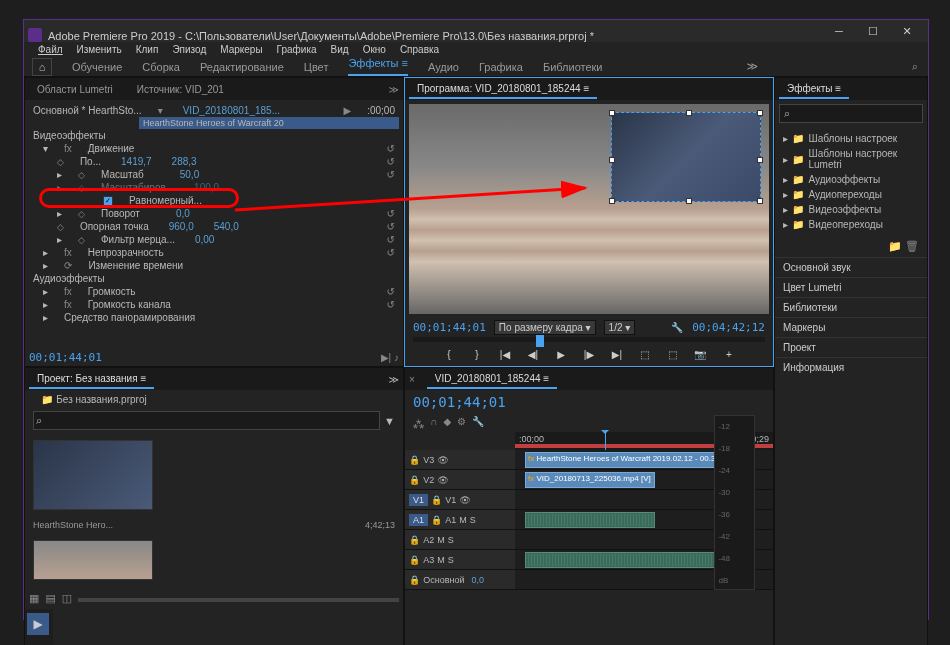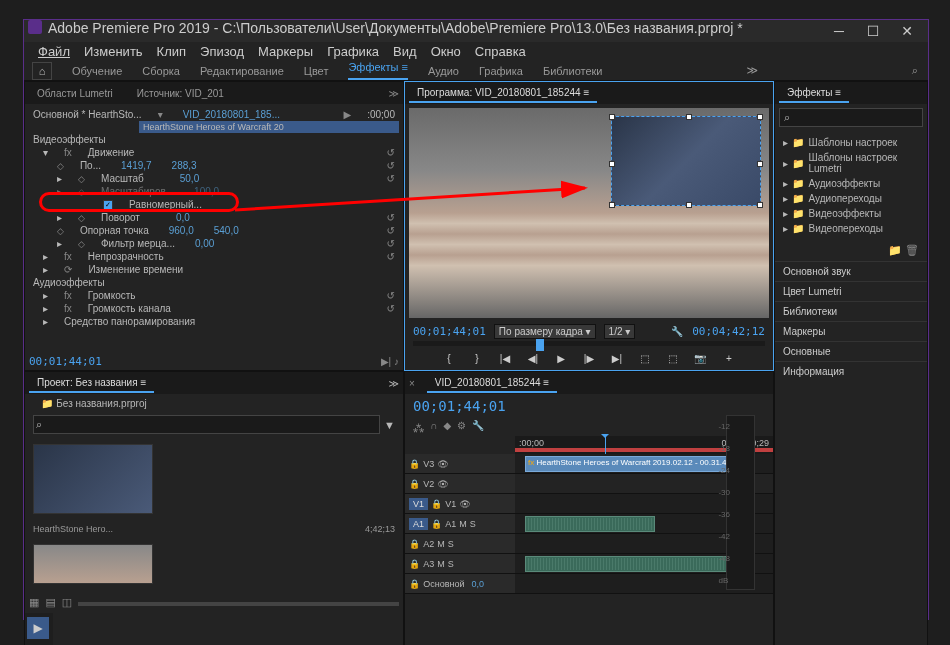--- a/index.html
+++ b/index.html
@@ -1,22 +1,22 @@
 <!DOCTYPE html>
 <html><head>
 <meta charset="utf-8">
 <style>
 * { margin: 0; padding: 0; box-sizing: border-box; font-family: "Segoe UI", Arial, sans-serif; }
 body { background: #1e1e1e; color: #b8b8b8; font-size: 11px; overflow: hidden; width: 950px; height: 645px; position: relative; }
 .window { width: 906px; height: 601px; position: absolute; top: 19px; left: 23px; background: #232323; border: 1px solid #5a2e8a; display: flex; flex-direction: column; }
-.titlebar { height: 22px; background: #2a2a2a; display: flex; align-items: flex-start; padding: 0 4px; color: #ccc; font-size: 14px; }
+.titlebar { height: 22px; background: #2a2a2a; display: flex; align-items: flex-end; padding: 0 4px; color: #ccc; font-size: 11px; }
 .titlebar .icon { width: 14px; height: 14px; background: #5a2e8a; border-radius: 2px; margin-right: 6px; }
 .titlebar .spacer { flex: 1; }
 .win-btn { width: 34px; height: 22px; display: flex; align-items: center; justify-content: center; color: #ccc; }
-.menubar { height: 20px; background: #232323; display: flex; align-items: center; padding-left: 8px; gap: 2px; font-size: 13px; }
+.menubar { height: 20px; background: #232323; display: flex; align-items: center; padding-left: 8px; gap: 2px; font-size: 10px; }
 .menubar span { padding: 2px 6px; color: #ccc; }
 .menubar span u { text-decoration: underline; }
 .workspace-bar { height: 28px; background: #232323; display: flex; align-items: center; padding-left: 8px; gap: 20px; border-bottom: 1px solid #111; font-size: 11px; }
 .home-btn { width: 20px; height: 18px; border: 1px solid #444; display: flex; align-items: center; justify-content: center; }
 .ws-item { color: #999; }
 .ws-item.active { color: #4aa3f0; border-bottom: 2px solid #4aa3f0; padding-bottom: 5px; }
 .ws-right { margin-left: auto; margin-right: 10px; color: #999; }
 .main { flex: 1; display: grid; grid-template-columns: 380px 370px 1fr; grid-template-rows: 290px 1fr; gap: 0; }
 .panel { background: #232323; border: 1px solid #111; display: flex; flex-direction: column; overflow: hidden; }
 .panel-tabs { height: 22px; display: flex; align-items: center; background: #1a1a1a; padding: 0 4px; gap: 8px; font-size: 10px; }
@@ -305,21 +305,21 @@
             <span>▸</span>
             <span class="folder-icon">📁</span>
             <span>Видеопереходы</span>
           </div>
       </div>
       <div style="text-align:right;padding:4px 8px;color:#888"><span>📁</span> <span>🗑</span></div>
       <div class="eff-section">Основной звук</div>
       <div class="eff-section">Цвет Lumetri</div>
       <div class="eff-section">Библиотеки</div>
       <div class="eff-section">Маркеры</div>
-      <div class="eff-section">Основные</div>
+      <div class="eff-section">Проект</div>
       <div class="eff-section">Информация</div>
     </div>
 
     <div class="panel project">
       <div class="proj-main">
         <div class="panel-tabs">
           <span class="tab active"><span>Проект: Без названия</span> ≡</span>
           <span style="margin-left:auto">≫</span>
         </div>
         <div class="proj-bins">
@@ -381,20 +381,23 @@
           <div class="track-content">
             <div class="clip" style="left:10px;width:220px"><span style="color:#fa0">fx</span> <span>HearthStone  Heroes of Warcraft 2019.02.12 - 00.31.43.01.mp4 [V]</span></div>
           </div>
         </div>
         <div class="track">
           <div class="track-head">
               <span>🔒</span>
               <span>V2</span>
               <span>👁</span>
             </div>
+          <div class="track-content">
+            <div class="clip" style="left:10px;width:130px"><span style="color:#fa0">fx</span> <span>VID_20180713_225036.mp4 [V]</span></div>
+          </div>
         </div>
         <div class="track">
           <div class="track-head">
               <span class="track-label">V1</span>
               <span>🔒</span>
               <span>V1</span>
               <span>👁</span>
             </div>
           <div class="track-content"></div>
         </div>
@@ -451,21 +454,21 @@
 
 <svg class="arrow" style="left:230px;top:180px;width:370px;height:40px">
   <defs>
       <marker id="ah" markerWidth="10" markerHeight="10" refX="8" refY="3" orient="auto">
         <path d="M0,0 L0,6 L9,3 z" fill="#f00"></path>
       </marker>
     </defs>
   <line x1="5" y1="30" x2="355" y2="8" stroke="#f00" stroke-width="3" marker-end="url(#ah)"></line>
 </svg>
 
-<div style="position:absolute;right:195px;top:415px;width:29px;height:175px;background:#1a1a1a;border:1px solid #333">
+<div style="position:absolute;right:195px;top:415px;width:41px;height:175px;background:#1a1a1a;border:1px solid #333">
   <div style="position:absolute;right:24px;top:0;font-size:8px;color:#666;line-height:22px">
     <div>-12</div>
     <div>-18</div>
     <div>-24</div>
     <div>-30</div>
     <div>-36</div>
     <div>-42</div>
     <div>-48</div>
     <div>dB</div>
   </div>

